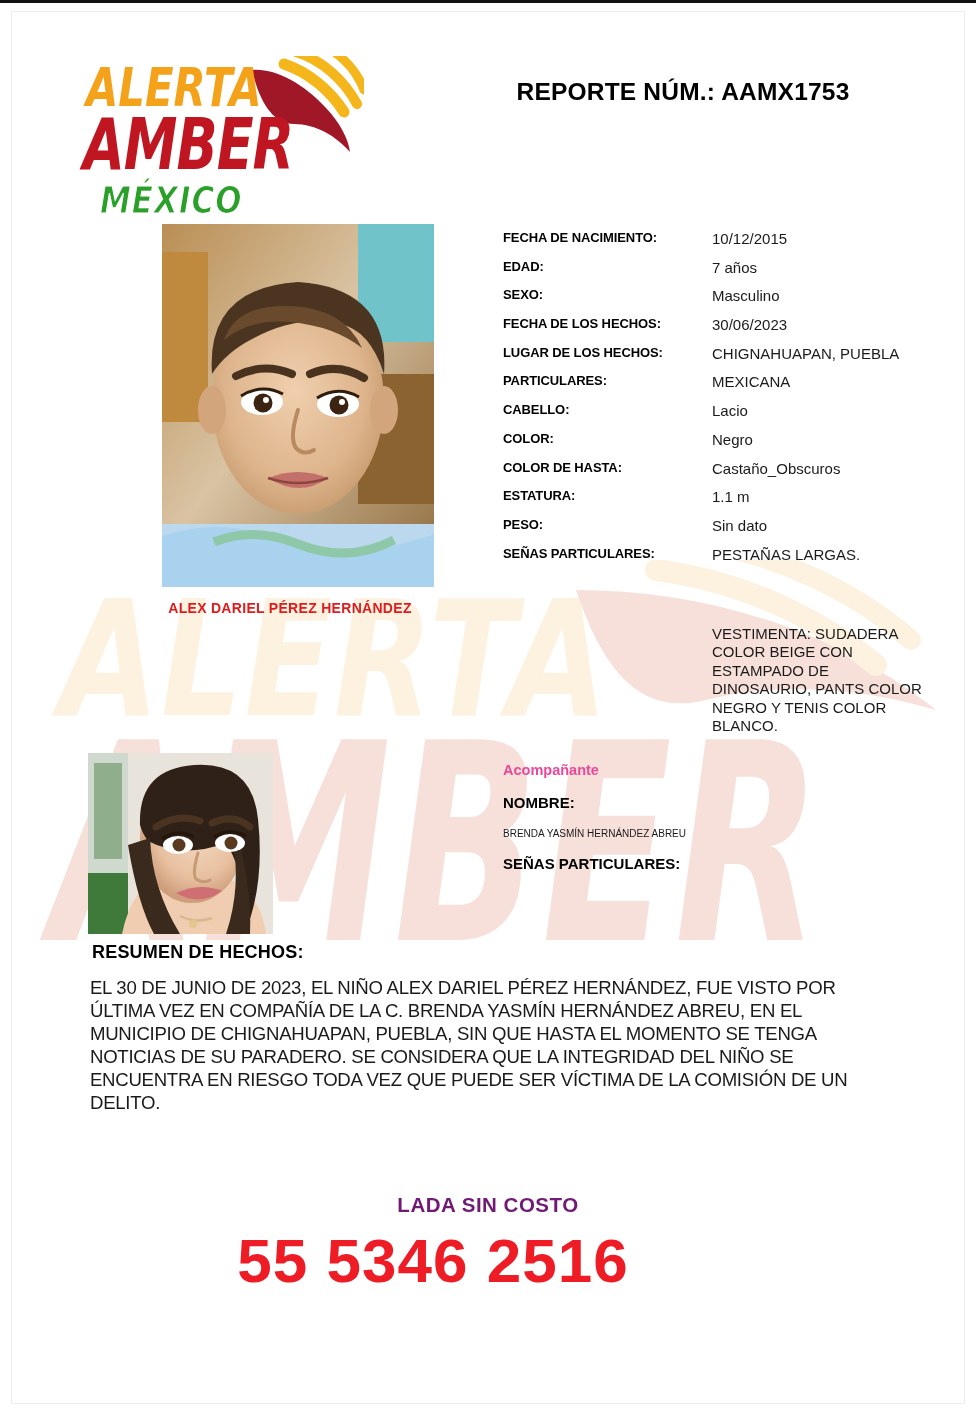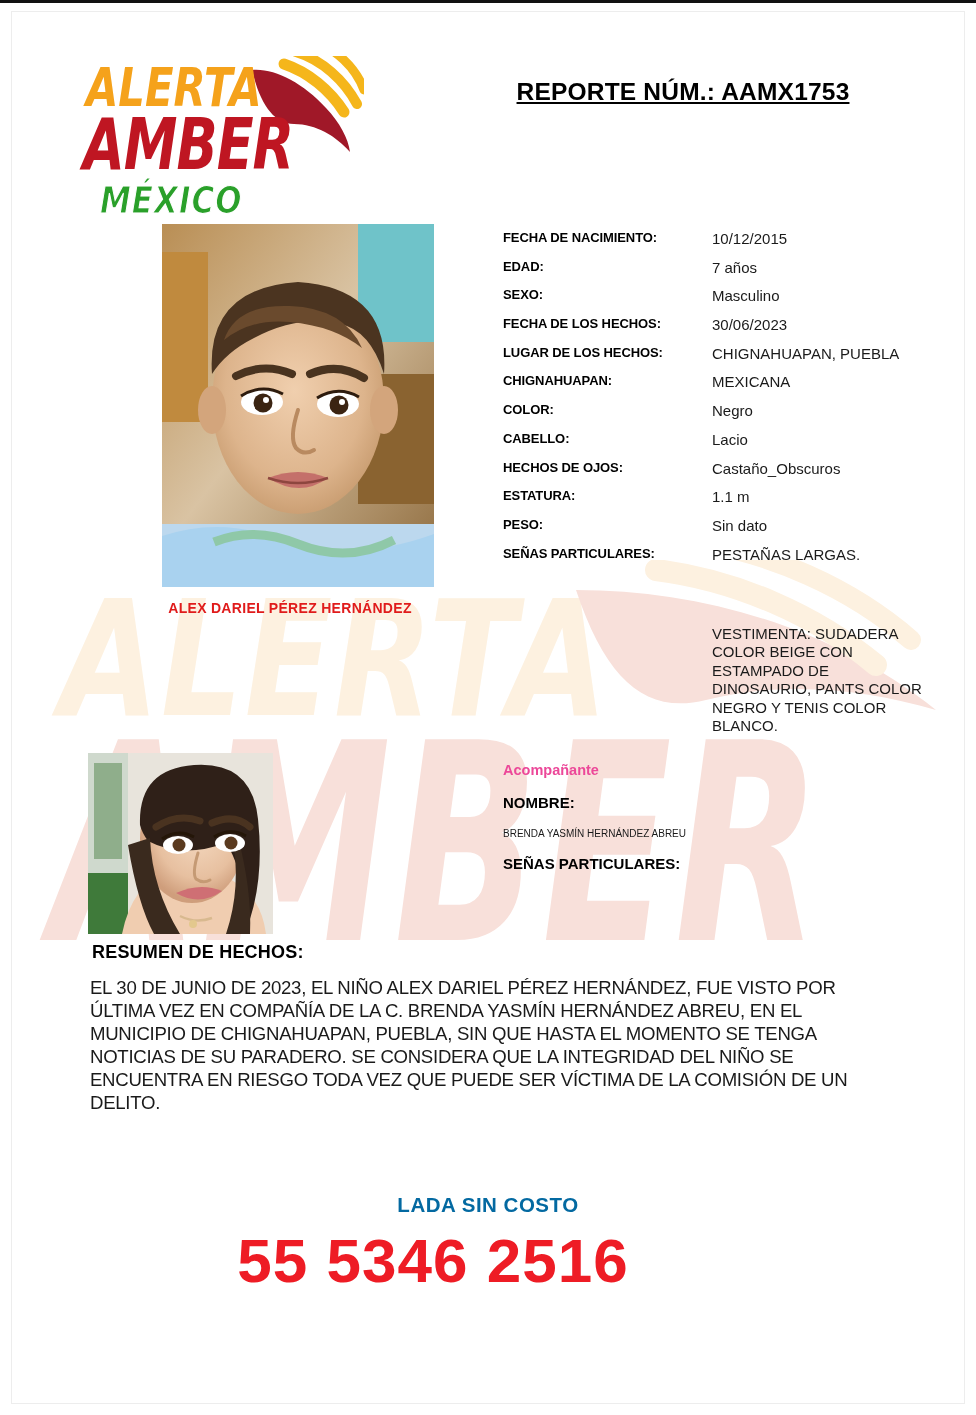--- a/index.html
+++ b/index.html
@@ -137,21 +137,20 @@
   .report-num {
     position: absolute;
     left: 453px; top: 78px;
     width: 460px;
     text-align: center;
     font-size: 24.5px;
     font-weight: bold;
     color: #000000;
     letter-spacing: 0.2px;
     z-index: 5;
-    text-decoration: underline;
   }
   .activation-date {
     position: absolute;
     left: 453px; top: 110px;
     width: 460px;
     text-align: center;
     font-size: 16.5px;
     font-weight: bold;
     color: #000000;
     letter-spacing: 0.2px;
@@ -281,21 +280,21 @@
   }
 
   
   .lada {
     position: absolute;
     left: 0; top: 1193px;
     width: 976px;
     text-align: center;
     font-size: 20.5px;
     font-weight: bold;
-    color: #0369a1;
+    color: #701a75;
     letter-spacing: 0.5px;
     z-index: 5;
   }
   .phone {
     position: absolute;
     left: 0; top: 1228px;
     width: 866px;
     text-align: center;
     font-size: 62px;
     font-weight: bold;
@@ -429,33 +428,33 @@
     </div>
     <div class="field-row">
       <div class="field-label">FECHA DE LOS HECHOS:</div>
       <div class="field-value">30/06/2023</div>
     </div>
     <div class="field-row">
       <div class="field-label">LUGAR DE LOS HECHOS:</div>
       <div class="field-value">CHIGNAHUAPAN, PUEBLA</div>
     </div>
     <div class="field-row">
-      <div class="field-label">CHIGNAHUAPAN:</div>
+      <div class="field-label">PARTICULARES:</div>
       <div class="field-value">MEXICANA</div>
+    </div>
+    <div class="field-row">
+      <div class="field-label">CABELLO:</div>
+      <div class="field-value">Lacio</div>
     </div>
     <div class="field-row">
       <div class="field-label">COLOR:</div>
       <div class="field-value">Negro</div>
     </div>
     <div class="field-row">
-      <div class="field-label">CABELLO:</div>
-      <div class="field-value">Lacio</div>
-    </div>
-    <div class="field-row">
-      <div class="field-label">HECHOS DE OJOS:</div>
+      <div class="field-label">COLOR DE HASTA:</div>
       <div class="field-value">Castaño_Obscuros</div>
     </div>
     <div class="field-row">
       <div class="field-label">ESTATURA:</div>
       <div class="field-value">1.1 m</div>
     </div>
     <div class="field-row">
       <div class="field-label">PESO:</div>
       <div class="field-value">Sin dato</div>
     </div>

